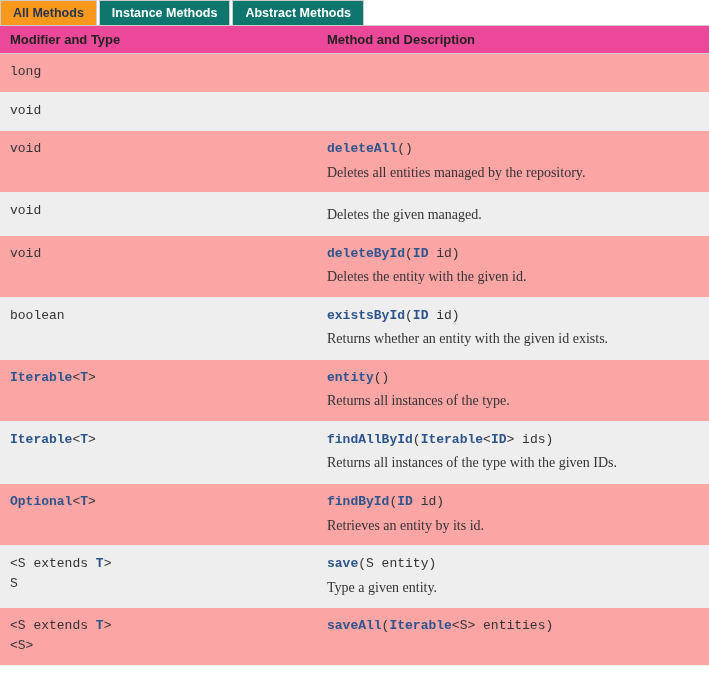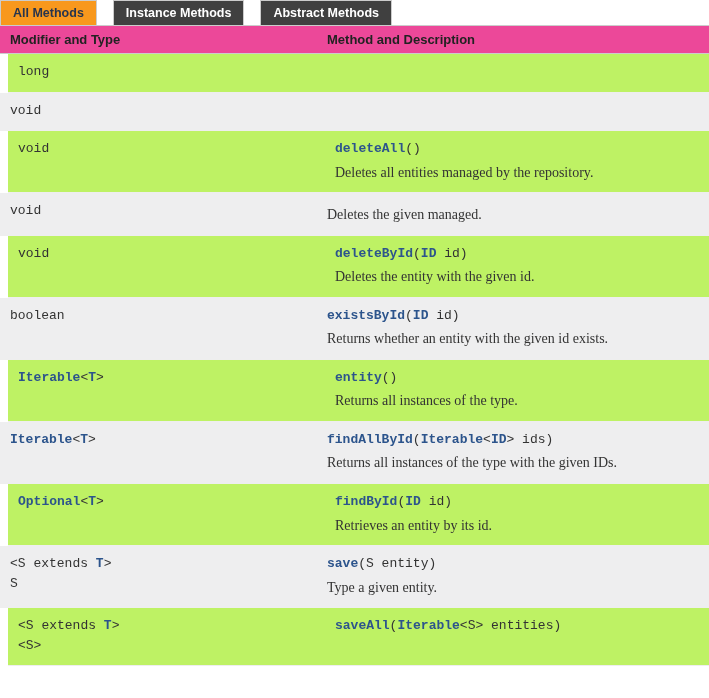--- a/index.html
+++ b/index.html
@@ -17,49 +17,49 @@
     border-bottom: 1px solid #ccc;
   }
   .tab {
     padding: 5px 12px;
     font-family: Verdana, Arial, sans-serif;
     font-weight: bold;
     font-size: 12.5px;
     cursor: pointer;
     border: 1px solid #ccc;
     border-bottom: none;
-    margin-right: 16px;
+    margin-right: 2px;
   }
   .tab.active {
     background: #f8981d;
     color: #27344d;
   }
   .tab.inactive {
-    background: #404040;
+    background: #0f766e;
     color: #fff;
   }
   .header-row {
     display: flex;
     background: #ec4899;
     border-bottom: 1px solid #ccc;
   }
   .header-cell {
     padding: 6px 10px;
     font-family: Verdana, Arial, sans-serif;
     font-weight: bold;
     font-size: 13px;
     color: #222;
   }
   .col1 { width: 317px; flex-shrink: 0; }
   .col2 { flex: 1; }
   .method-row {
     display: flex;
     border-bottom: 1px solid #eee;
   }
-  .method-row.odd { background: #bef264; margin-left: 8px; }
+  .method-row.odd { background: #fca5a5; }
   .method-row.even { background: #eeeeef; }
   .cell {
     padding: 8px 10px 10px 10px;
   }
   .modifier {
     font-family: 'Courier New', Courier, monospace;
     font-size: 13px;
     color: #333;
     line-height: 1.5;
   }

